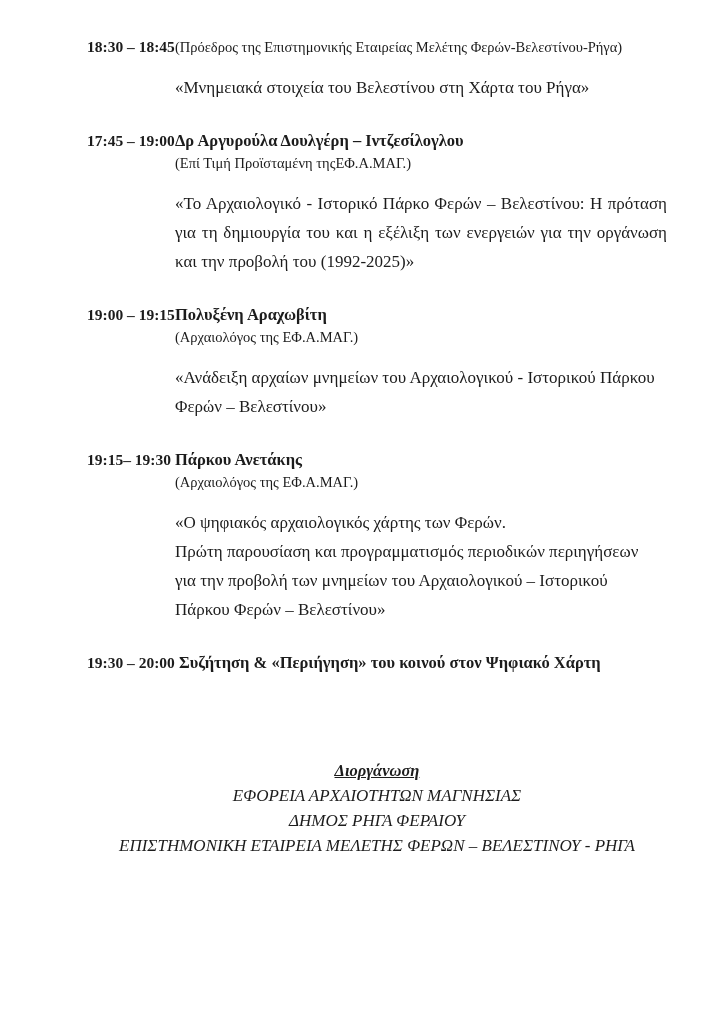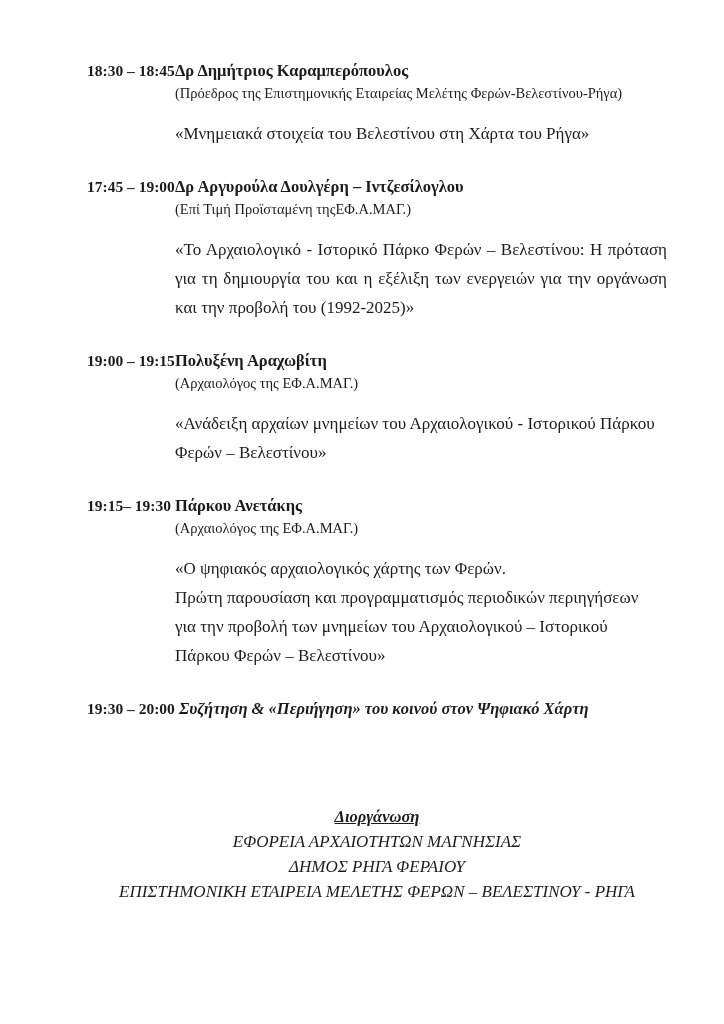--- a/index.html
+++ b/index.html
@@ -6,21 +6,21 @@
     margin: 0;
     padding: 0;
     background: #ffffff;
   }
   .page {
     position: relative;
     width: 724px;
     height: 1024px;
     background: #ffffff;
     box-sizing: border-box;
-    padding: 60px 57px 0 87px;
+    padding: 36px 57px 0 87px;
     font-family: "Liberation Serif", "DejaVu Serif", serif;
     color: #1c1c1c;
     overflow: hidden;
   }
   .session {
     display: flex;
     align-items: flex-start;
     margin-bottom: 28px;
   }
   .session-time {
@@ -52,21 +52,20 @@
     text-align: justify;
   }
   .talk-title.prelines {
     white-space: pre-line;
   }
   .closing .closing-title {
     font-weight: bold;
     font-size: 16.5px;
     line-height: 22px;
     padding-left: 4px;
-    font-style: italic;
   }
   .organizers {
     margin-top: 85px;
     text-align: center;
     font-style: italic;
   }
   .organizers-heading {
     font-weight: bold;
     font-size: 16.5px;
     line-height: 24px;
@@ -78,21 +77,20 @@
   }
 </style>
 </head>
 <body>
 
 <div class="page">
 
   <section class="session">
     <div class="session-time">18:30 – 18:45</div>
     <div class="session-body">
-      <div class="speaker">Δρ Δημήτριος Καραμπερόπουλος</div>
       <div class="affiliation">(Πρόεδρος της Επιστημονικής Εταιρείας Μελέτης Φερών-Βελεστίνου-Ρήγα)</div>
       <div class="talk-title">«Μνημειακά στοιχεία του Βελεστίνου στη Χάρτα του Ρήγα»</div>
     </div>
   </section>
 
   <section class="session">
     <div class="session-time">17:45 – 19:00</div>
     <div class="session-body">
       <div class="speaker">Δρ Αργυρούλα Δουλγέρη – Ιντζεσίλογλου</div>
       <div class="affiliation">(Επί Τιμή Προϊσταμένη τηςΕΦ.Α.ΜΑΓ.)</div>

